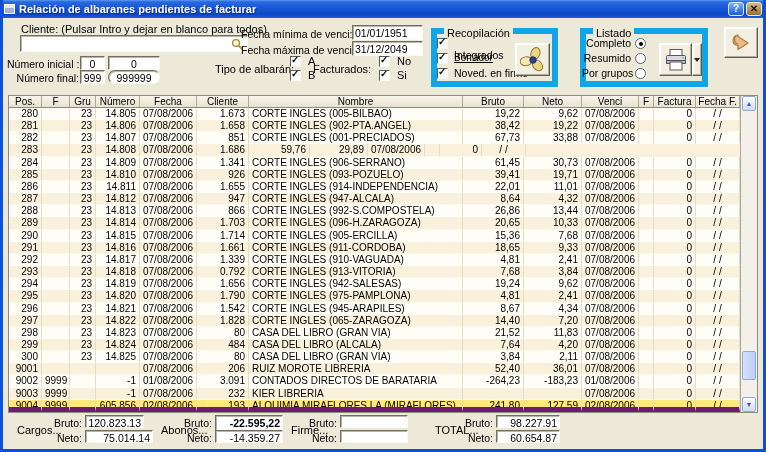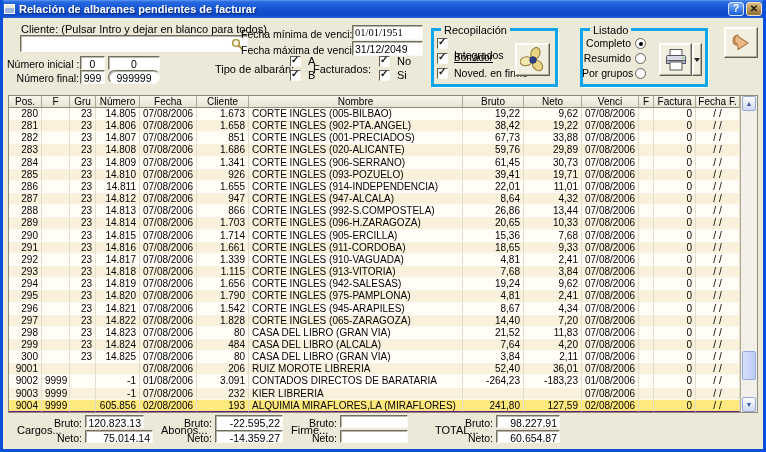--- a/index.html
+++ b/index.html
@@ -24,35 +24,35 @@
          box-shadow:inset 1px 1px 0 #b9b6a8;font-size:10.5px;line-height:12px;padding:1px 2px;overflow:hidden;white-space:nowrap;}
   .field.num{text-align:center;}
   .field.ralign{text-align:right;}
   .btn{position:absolute;background:#f2efe1;border:1px solid;border-color:#fffef6 #5f5f55 #5f5f55 #fffef6;
        box-shadow:inset -1px -1px 0 #b2ae9e,inset 1px 1px 0 #fff;display:flex;align-items:center;justify-content:center;}
   .cb{position:absolute;width:11px;height:11px;background:#fff;border:1px solid;
       border-color:#5d5d52 #fbfaf2 #fbfaf2 #5d5d52;}
   .cb.checked:after{content:"✓";position:absolute;left:0px;top:-3px;font-size:10px;font-weight:bold;color:#111;}
   .rad{position:absolute;width:11px;height:11px;border-radius:50%;background:#fff;border:1px solid #62625a;}
   .rad.on:after{content:"";position:absolute;left:2.5px;top:2.5px;width:4px;height:4px;border-radius:50%;background:#000;}
-  .gbox{position:absolute;border:3px solid #0ea5e9;box-shadow:1px 1px 0 rgba(255,255,255,.9);padding-left:12px;}
+  .gbox{position:absolute;border:6px solid #0ea5e9;box-shadow:1px 1px 0 rgba(255,255,255,.9);padding-left:12px;}
   .gbox .cap{position:absolute;top:-7px;left:7px;background:#ece9d8;padding:0 3px;font-size:11px;}
   
   .grid{position:absolute;left:5px;top:95px;width:750px;height:318px;background:#0c4a6e;
         border:1px solid #8f8a7f;}
   .ghead{display:flex;height:12px;}
   .hc{flex:none;background:linear-gradient(#f8f5ec,#e7e3d3);border-right:1px solid #aca892;border-bottom:1px solid #8f8a7f;
       font-size:10px;line-height:11px;text-align:center;overflow:hidden;white-space:nowrap;}
   .tr{display:flex;height:12.16px;}
   .tr.even{background:#fffdf6;}
   .tr.odd{background:#f9f1dc;}
   .tr.sel{background:#ffe87d;}
   .td{flex:none;font-size:10px;line-height:11.5px;padding:0 3px;overflow:hidden;white-space:nowrap;
       border-right:1px solid #e2ddcb;border-bottom:1px solid rgba(255,255,255,.55);}
-  .tr.sel .td{border-bottom:1px solid #701a75;}
+  .tr.sel .td{border-bottom:5px solid #701a75;}
   .ar{text-align:right;}.ac{text-align:center;}.al{text-align:left;}
   .w0{width:33px}.w1{width:28px}.w2{width:26px}.w3{width:44px}.w4{width:57px}.w5{width:52px}.w6{width:214px}
   .w7{width:61px}.w8{width:58px}.w9{width:57px}.w10{width:15px}.w11{width:42px}.w12{width:44px}
   
   .sbar{position:absolute;right:0;top:0;bottom:0;width:17px;background:#f2f0e8;border-left:1px solid #aca892;}
   .sbtn{position:absolute;left:1px;right:1px;height:15px;background:linear-gradient(#fdfdff,#cfd9f2);
         border:1px solid #95a9d8;border-radius:2px;color:#3c5aa8;font-size:7px;line-height:13px;text-align:center;}
   .sbtn.up{top:0;}
   .sbtn.down{bottom:0;}
   .sthumb{position:absolute;left:1px;right:1px;top:255px;height:29px;
@@ -97,21 +97,21 @@
   <div class="cb checked" style="left:287px;top:70px;"></div>
   <div class="lbl" style="left:305px;top:69px;">B</div>
 
   <div class="lbl" style="left:310px;top:63px;">Facturados:</div>
   <div class="cb checked" style="left:376px;top:56px;"></div>
   <div class="lbl" style="left:394px;top:55px;">No</div>
   <div class="cb checked" style="left:376px;top:70px;"></div>
   <div class="lbl" style="left:394px;top:69px;">Si</div>
 
   <div class="mini-lbl" style="left:238px;top:28px;width:109px;">Fecha mínima de venci:</div>
-  <div class="field" style="left:349px;top:25px;width:71px;height:15px;font-family:Liberation Serif, serif;">01/01/1951</div>
+  <div class="field" style="left:349px;top:25px;width:71px;height:15px;">01/01/1951</div>
   <div class="mini-lbl" style="left:238px;top:44px;width:109px;">Fecha máxima de venci:</div>
   <div class="field" style="left:349px;top:41px;width:71px;height:15px;">31/12/2049</div>
 
   <div class="gbox" style="left:428px;top:28px;width:127px;height:59px;">
     <div class="cap">Recopilación</div>
   </div>
   <div class="cb checked" style="left:434px;top:38px;"></div>
   <div class="lbl" style="left:451px;top:37px;font-size:10.5px;margin-top:12px;">Integrados</div>
   <div class="cb checked" style="left:434px;top:53px;"></div>
   <div class="lbl" style="left:451px;top:52px;font-size:10px;text-decoration:underline;">Borrador</div>
@@ -218,21 +218,20 @@
           <div class="td w11 ar">0</div>
           <div class="td w12 ac">/ /</div>
         </div>
         <div class="tr odd">
           <div class="td w0 ar">283</div>
           <div class="td w1 ar"></div>
           <div class="td w2 ar">23</div>
           <div class="td w3 ar">14.808</div>
           <div class="td w4 ac">07/08/2006</div>
           <div class="td w5 ar">1.686</div>
-          <div class="td w6 al">CORTE INGLES (020-ALICANTE)</div>
           <div class="td w7 ar">59,76</div>
           <div class="td w8 ar">29,89</div>
           <div class="td w9 ac">07/08/2006</div>
           <div class="td w10 ac"></div>
           <div class="td w11 ar">0</div>
           <div class="td w12 ac">/ /</div>
         </div>
         <div class="tr even">
           <div class="td w0 ar">284</div>
           <div class="td w1 ar"></div>
@@ -367,21 +366,21 @@
           <div class="td w10 ac"></div>
           <div class="td w11 ar">0</div>
           <div class="td w12 ac">/ /</div>
         </div>
         <div class="tr odd">
           <div class="td w0 ar">293</div>
           <div class="td w1 ar"></div>
           <div class="td w2 ar">23</div>
           <div class="td w3 ar">14.818</div>
           <div class="td w4 ac">07/08/2006</div>
-          <div class="td w5 ar">1.115</div>
+          <div class="td w5 ar">0.792</div>
           <div class="td w6 al">CORTE INGLES (913-VITORIA)</div>
           <div class="td w7 ar">7,68</div>
           <div class="td w8 ar">3,84</div>
           <div class="td w9 ac">07/08/2006</div>
           <div class="td w10 ac"></div>
           <div class="td w11 ar">0</div>
           <div class="td w12 ac">/ /</div>
         </div>
         <div class="tr even">
           <div class="td w0 ar">294</div>
@@ -557,21 +556,21 @@
   </div>
 
   <div class="sum-lbl" style="left:14px;top:424px;">Cargos...</div>
   <div class="mini-lbl" style="left:45px;top:417px;width:34px;">Bruto:</div>
   <div class="field ralign" style="left:82px;top:415px;width:59px;height:13px;">120.823,13</div>
   <div class="mini-lbl" style="left:45px;top:432px;width:34px;">Neto:</div>
   <div class="field ralign" style="left:82px;top:430px;width:68px;height:13px;">75.014,14</div>
 
   <div class="sum-lbl" style="left:158px;top:424px;">Abonos...</div>
   <div class="mini-lbl" style="left:175px;top:417px;width:34px;">Bruto:</div>
-  <div class="field ralign" style="left:212px;top:415px;width:68px;height:18px;">-22.595,22</div>
+  <div class="field ralign" style="left:212px;top:415px;width:68px;height:18px;font-weight:bold;">-22.595,22</div>
   <div class="mini-lbl" style="left:175px;top:432px;width:34px;">Neto:</div>
   <div class="field ralign" style="left:212px;top:430px;width:68px;height:13px;">-14.359,27</div>
 
   <div class="sum-lbl" style="left:288px;top:424px;">Firme...</div>
   <div class="mini-lbl" style="left:300px;top:417px;width:34px;">Bruto:</div>
   <div class="field ralign" style="left:337px;top:415px;width:68px;height:13px;"></div>
   <div class="mini-lbl" style="left:300px;top:432px;width:34px;">Neto:</div>
   <div class="field ralign" style="left:337px;top:430px;width:68px;height:13px;"></div>
 
   <div class="sum-lbl" style="left:432px;top:424px;">TOTAL...</div>

